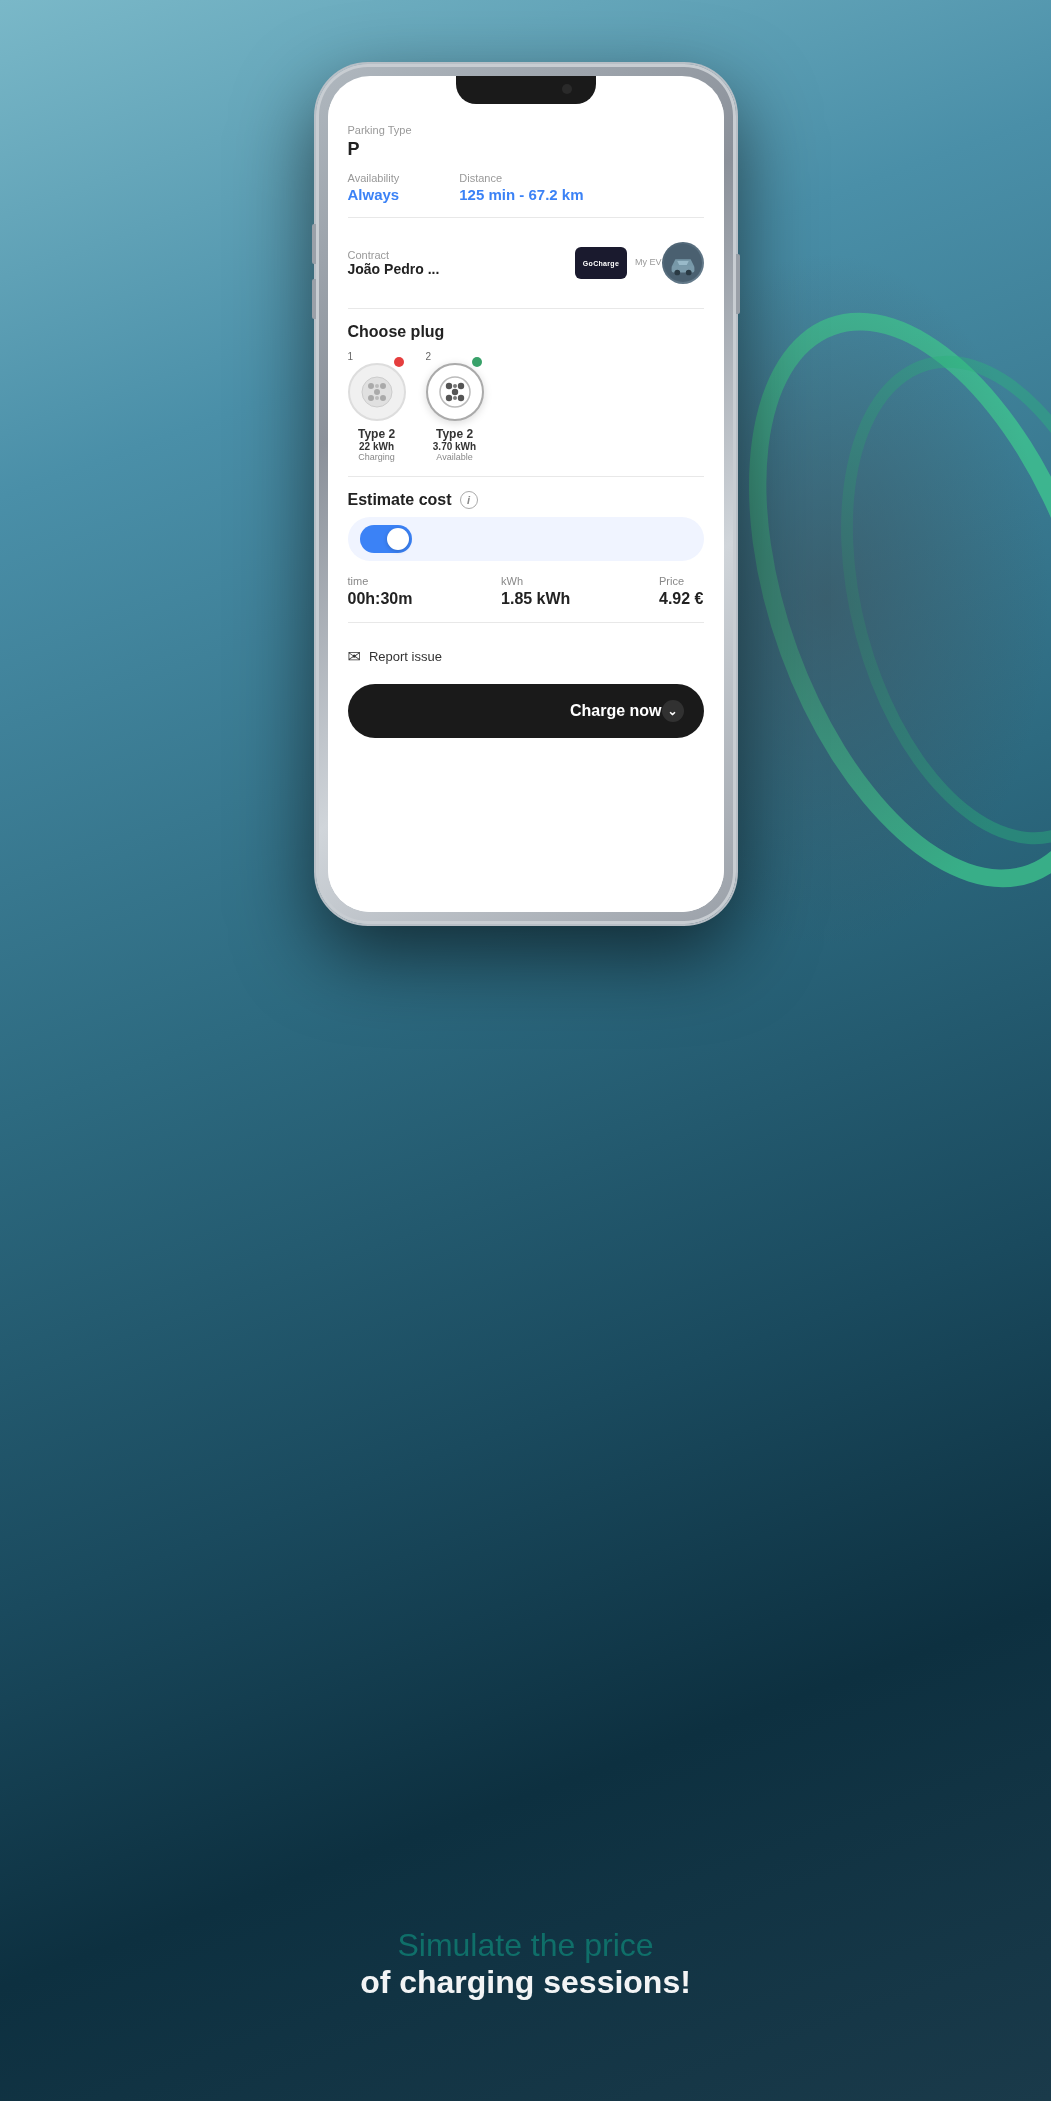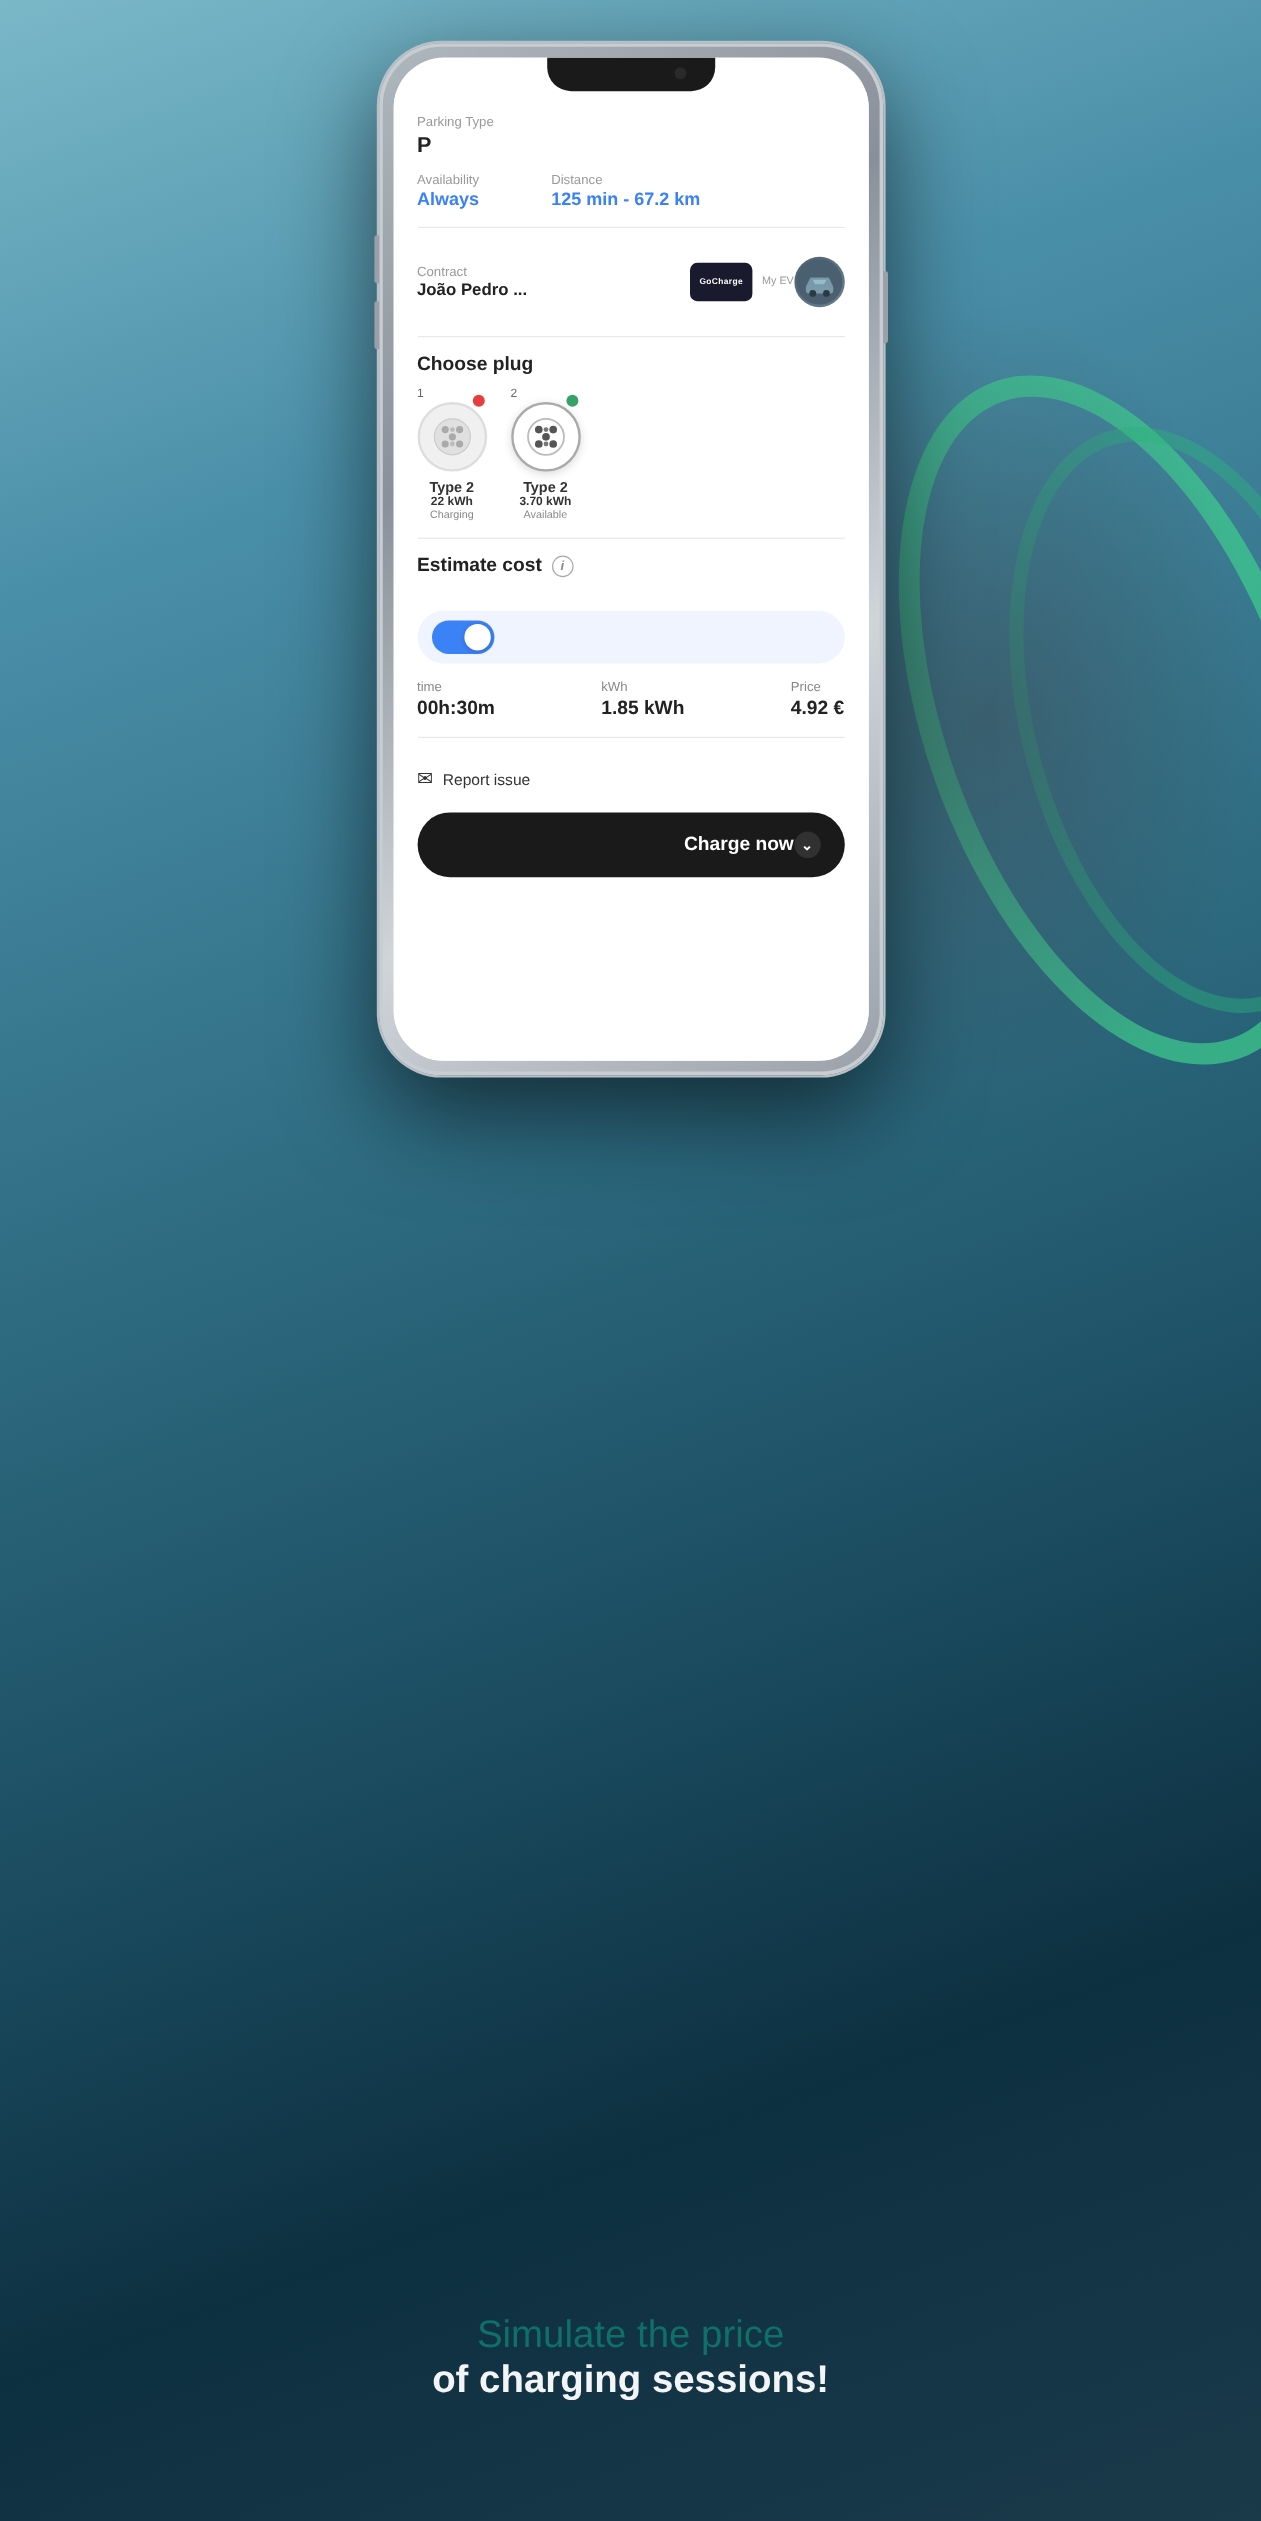--- a/index.html
+++ b/index.html
@@ -59,21 +59,21 @@
       width: 450px;
       height: 700px;
       background: radial-gradient(ellipse at center, rgba(60,80,90,0.6) 0%, transparent 70%);
       z-index: 1;
     }
 
     
     .phone-wrapper {
       position: absolute;
       left: 50%;
-      top: 36px;
+      top: 64px;
       transform: translateX(-50%);
       width: 420px;
       height: 860px;
       z-index: 10;
     }
 
     .phone-frame {
       position: absolute;
       inset: 0;
       border-radius: 52px;
@@ -331,21 +331,21 @@
     .connector-svg {
       width: 34px;
       height: 34px;
     }
 
     
     .estimate-row {
       display: flex;
       align-items: flex-end;
       gap: 8px;
-      margin-bottom: 28px;
+      margin-bottom: 8px;
     }
 
     .info-icon {
       width: 18px;
       height: 18px;
       border-radius: 50%;
       border: 1.5px solid #aaa;
       display: flex;
       align-items: center;
       justify-content: center;

